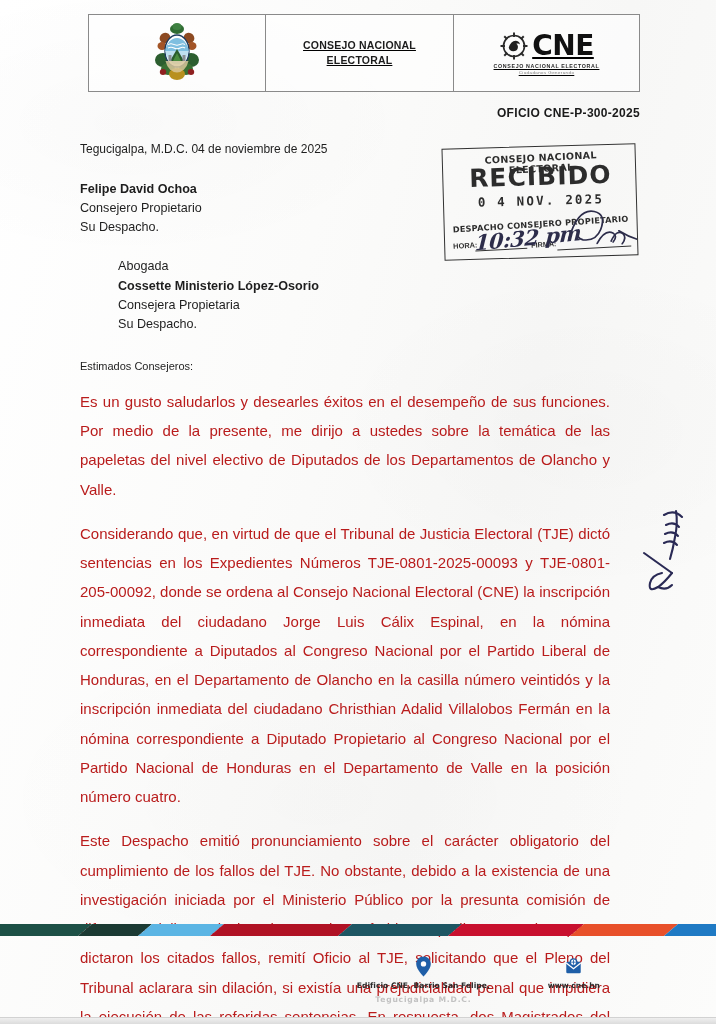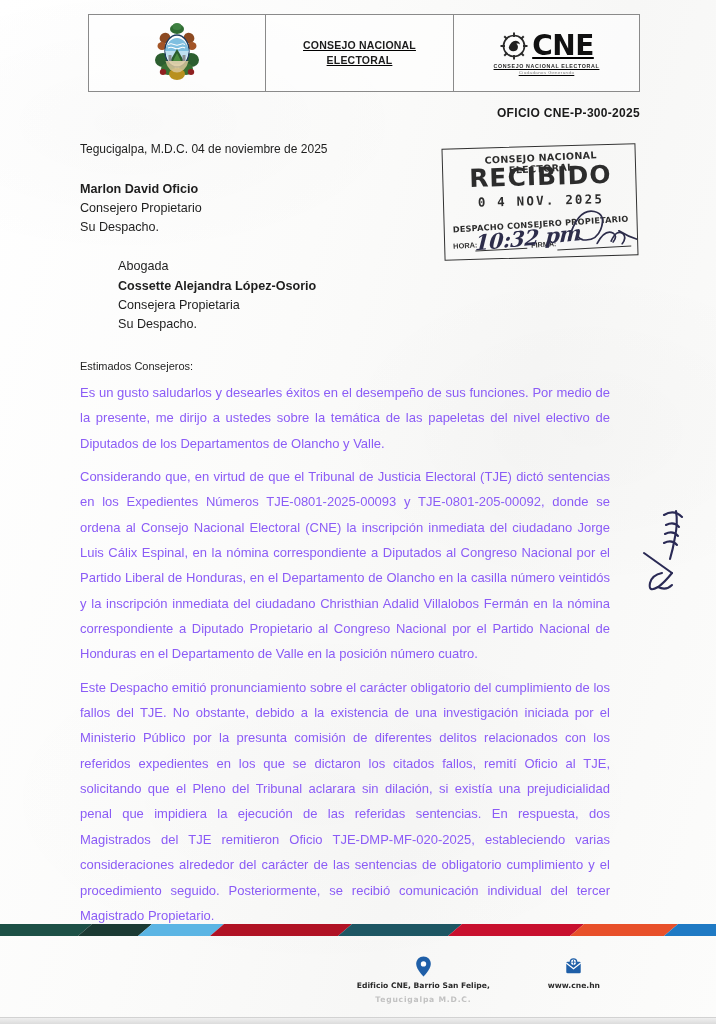--- a/index.html
+++ b/index.html
@@ -91,25 +91,25 @@
   }
   #date-line{ font-size:12px; line-height:1.5; }
 
   .addr-block{ margin-top:22px; font-size:12.6px; line-height:1.52; }
   .addr-block.second{ margin-top:20px;margin-left:38px; }
   .addr-name{ font-weight:bold; }
 
   #salutation{ margin-top:26px; font-size:11px; }
 
   .para{
-    margin-top:8px;
-    font-size:13px;
+    margin-top:15px;
+    font-size:15px;
     line-height:1.95;
     text-align:justify;
-    color:#8b5cf6;
+    color:#b91c1c;
   }
 
   
   #stamp{
     position:absolute;
     left:443px; top:146px;
     width:194px; height:112px;
     border:1.6px solid #222;
     transform:rotate(-1.6deg);
     color:#1b1b1b;
@@ -286,28 +286,28 @@
     </div>
   </div>
 
   <div id="oficio-no">OFICIO CNE-P-300-2025</div>
 
   <div id="body">
 
     <div id="date-line">Tegucigalpa, M.D.C. 04 de noviembre de 2025</div>
 
     <div class="addr-block">
-      <div class="addr-name">Marlon David Oficio</div>
+      <div class="addr-name">Felipe David Ochoa</div>
       <div>Consejero Propietario</div>
       <div>Su Despacho.</div>
     </div>
 
     <div class="addr-block second">
       <div>Abogada</div>
-      <div class="addr-name">Cossette Alejandra López-Osorio</div>
+      <div class="addr-name">Cossette Ministerio López-Osorio</div>
       <div>Consejera Propietaria</div>
       <div>Su Despacho.</div>
     </div>
 
     <div id="salutation">Estimados Consejeros:</div>
 
     <p class="para">Es un gusto saludarlos y desearles éxitos en el desempeño de sus funciones. Por medio de la presente, me dirijo a ustedes sobre la temática de las papeletas del nivel electivo de Diputados de los Departamentos de Olancho y Valle.</p>
     <p class="para">Considerando que, en virtud de que el Tribunal de Justicia Electoral (TJE) dictó sentencias en los Expedientes Números TJE-0801-2025-00093 y TJE-0801-205-00092, donde se ordena al Consejo Nacional Electoral (CNE) la inscripción inmediata del ciudadano Jorge Luis Cálix Espinal, en la nómina correspondiente a Diputados al Congreso Nacional por el Partido Liberal de Honduras, en el Departamento de Olancho en la casilla número veintidós y la inscripción inmediata del ciudadano Christhian Adalid Villalobos Fermán en la nómina correspondiente a Diputado Propietario al Congreso Nacional por el Partido Nacional de Honduras en el Departamento de Valle en la posición número cuatro.</p>
     <p class="para">Este Despacho emitió pronunciamiento sobre el carácter obligatorio del cumplimiento de los fallos del TJE. No obstante, debido a la existencia de una investigación iniciada por el Ministerio Público por la presunta comisión de diferentes delitos relacionados con los referidos expedientes en los que se dictaron los citados fallos, remití Oficio al TJE, solicitando que el Pleno del Tribunal aclarara sin dilación, si existía una prejudicialidad penal que impidiera la ejecución de las referidas sentencias.  En respuesta, dos Magistrados del TJE remitieron Oficio TJE-DMP-MF-020-2025, estableciendo varias consideraciones alrededor del carácter de las sentencias de obligatorio cumplimiento y el procedimiento seguido. Posteriormente, se recibió comunicación individual del tercer Magistrado Propietario.</p>
   </div>

